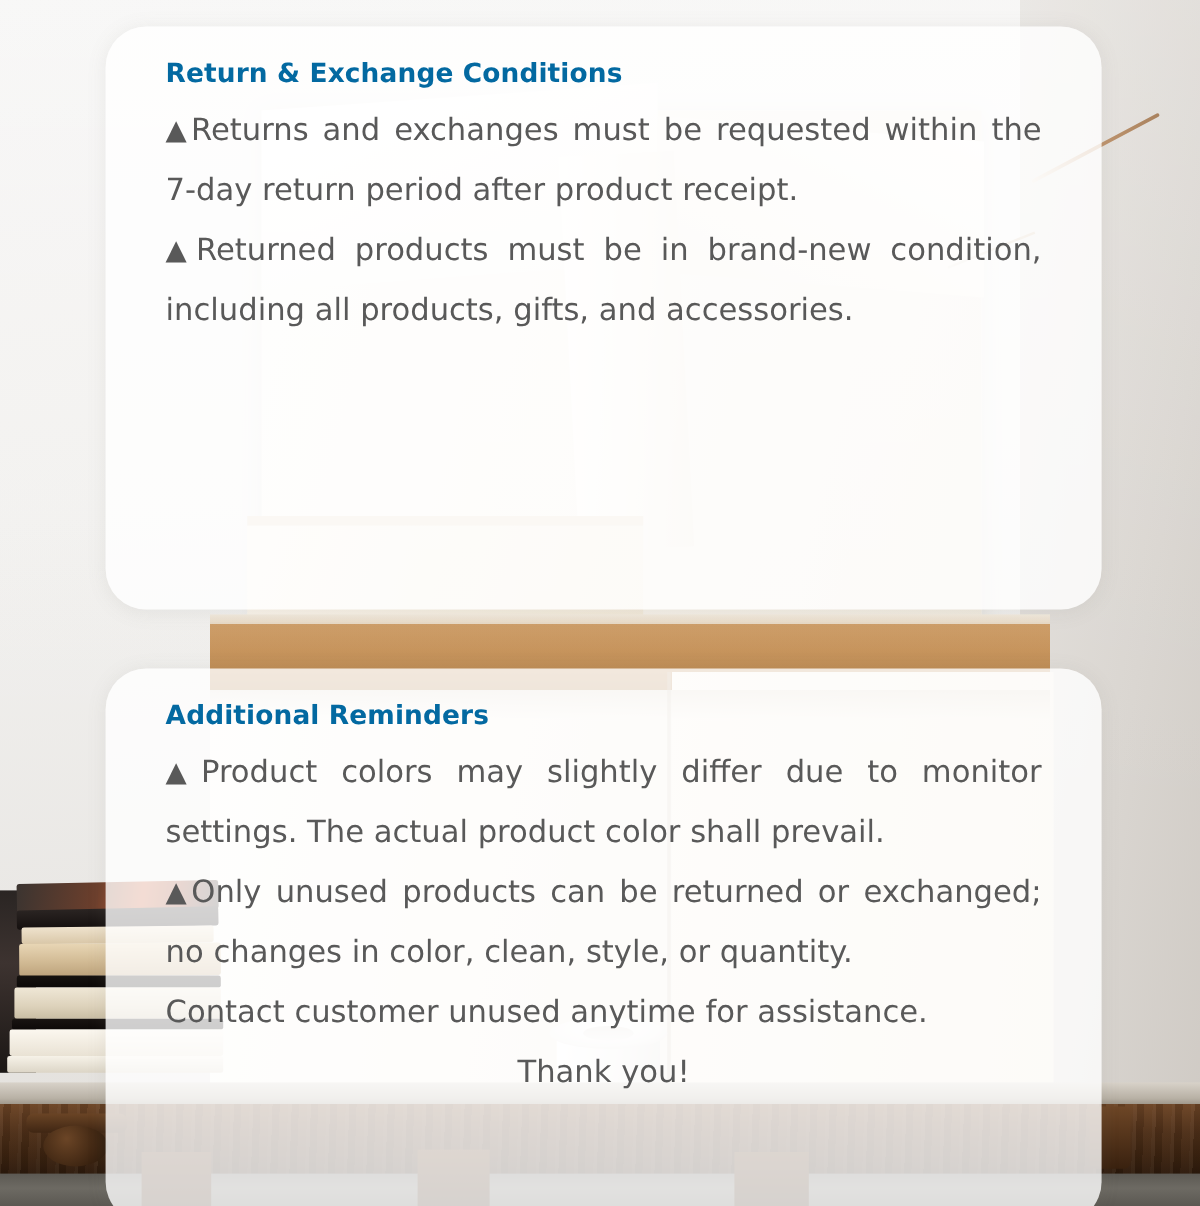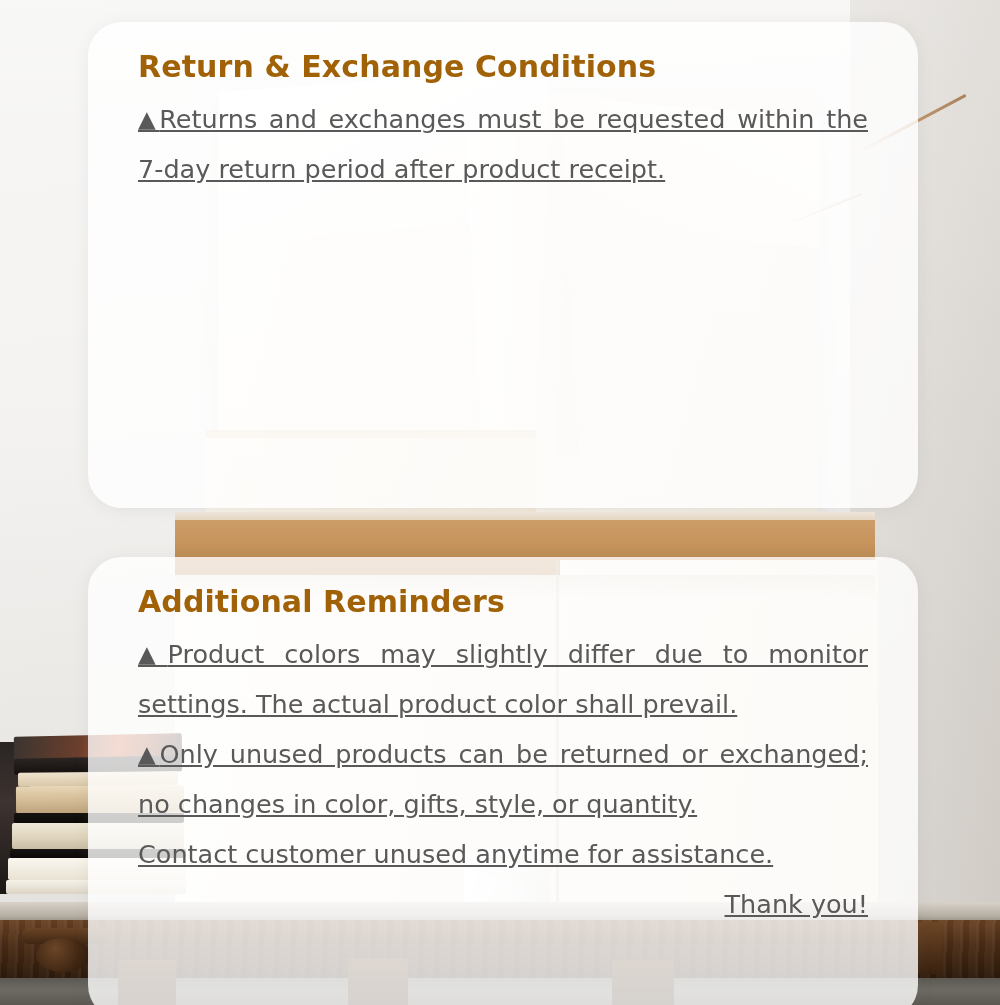--- a/index.html
+++ b/index.html
@@ -132,39 +132,38 @@
     background:rgba(255,255,255,.80);
     border-radius:34px;
     box-shadow:0 2px 16px rgba(120,115,110,.10);
     box-sizing:border-box;
     padding:26px 50px 22px 50px;
   }
   #card-conditions{top:22px;height:486px;}
   #card-reminders{top:557px;height:462px;}
 
   .card-title{
-    color:#a16207;
-    font-size:30px;
+    color:#0369a1;
+    font-size:22px;
     font-weight:bold;
     letter-spacing:.1px;
     margin:0 0 8px 0;
     line-height:1.25;
   }
   .para{
     color:#595959;
     font-size:25.5px;
     line-height:50px;
     margin:0;
     text-align:justify;
     text-justify:inter-word;
     hyphens:manual;
     letter-spacing:0;
-    text-decoration:underline;
-  }
-  .para.last-left{text-align:right;}
+  }
+  .para.last-left{text-align:center;}
   .bullet{font-size:23px;line-height:0;vertical-align:1px;color:#595959;}
 </style>
 </head>
 <body>
 
 <div class="photo">
   <div class="wall"></div>
   <div class="wall-right"></div>
 
   <div class="box-back"></div>
@@ -213,27 +212,28 @@
   <div class="peg-r"></div>
 
   <div class="wash"></div>
 </div>
 
 <section class="card" id="card-conditions">
   <h2 class="card-title">Return &amp; Exchange Conditions</h2>
 
   <p class="para"><span class="bullet">▲</span><span>Returns and exchanges must be requested within the 7-day return period after product receipt.</span></p>
 
+  <p class="para"><span class="bullet">▲</span><span>Returned products must be in brand-new condition, including all products, gifts, and accessories.</span></p>
 
 
 </section>
 
 <section class="card" id="card-reminders">
   <h2 class="card-title">Additional Reminders</h2>
 
   <p class="para"><span class="bullet">▲</span><span>Product colors may slightly differ due to monitor settings. The actual product color shall prevail.</span></p>
 
-  <p class="para"><span class="bullet">▲</span><span>Only unused products can be returned or exchanged; no changes in color, gifts, style, or quantity.</span></p>
+  <p class="para"><span class="bullet">▲</span><span>Only unused products can be returned or exchanged; no changes in color, clean, style, or quantity.</span></p>
 
   <p class="para">Contact customer unused anytime for assistance.</p>
 
   <p class="para last-left">Thank you!</p>
 </section>
 
 </body></html>

